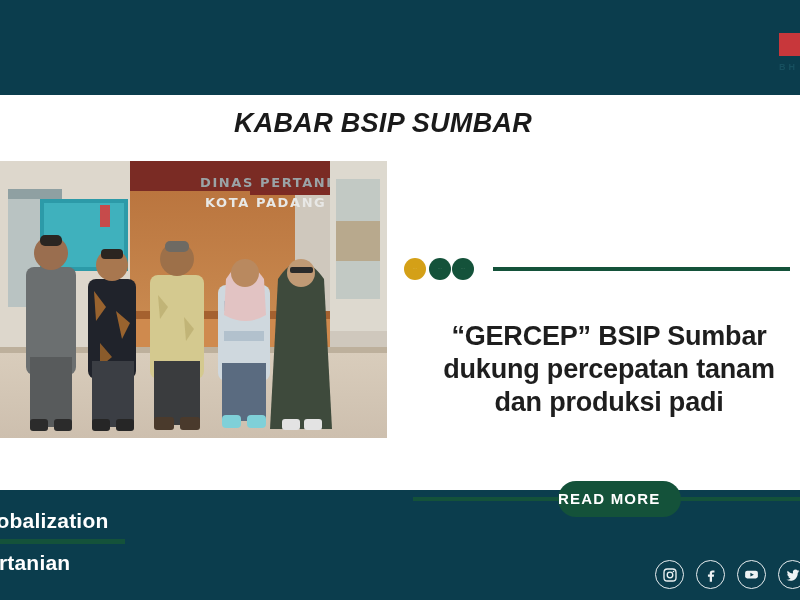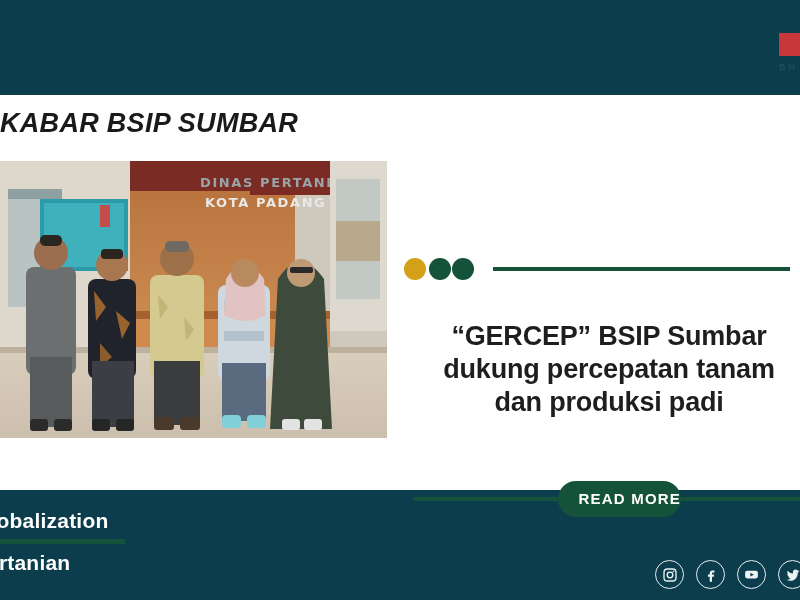--- a/index.html
+++ b/index.html
@@ -42,21 +42,21 @@
     left:0; top:95px;
     width:800px; height:395px;
     background:#FFFFFF;
   }
 
   
   .kicker {
     position:absolute;
     left:0; top:13px;
     width:766px;
-    text-align:left;
+    text-align:center;
     font-size:27px;
     font-weight:bold;
     font-style:italic;
     letter-spacing:.3px;
     color:#1A1A1A;
     white-space:nowrap;
   }
 
   
   .photo {
@@ -126,21 +126,21 @@
   .cta-btn {
     position:absolute;
     left:158px; top:0;
     width:123px; height:36px;
     border-radius:18px;
     background:#14523A;
     color:#FFFFFF;
     font-size:15px;
     font-weight:bold;
     letter-spacing:1.2px;
-    text-align:right;
+    text-align:left;
     line-height:36px;
     cursor:pointer;
     border:none;
     font-family:"Liberation Sans", sans-serif;
   }
 
   
   .footer-left {
     position:absolute;
     left:-26px; top:508px;

